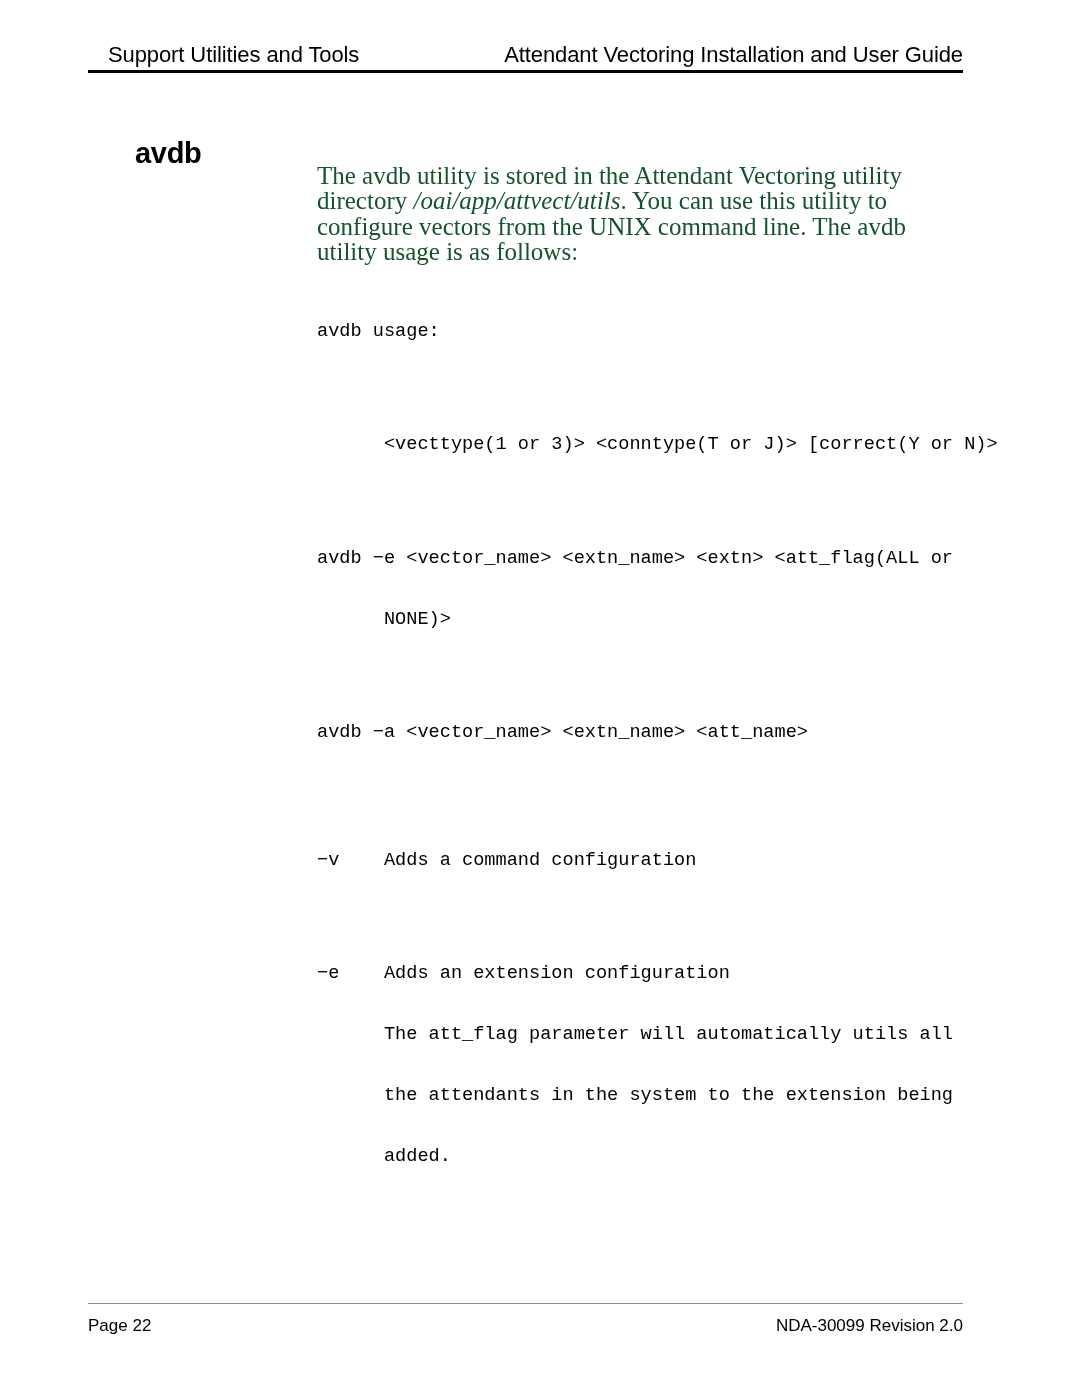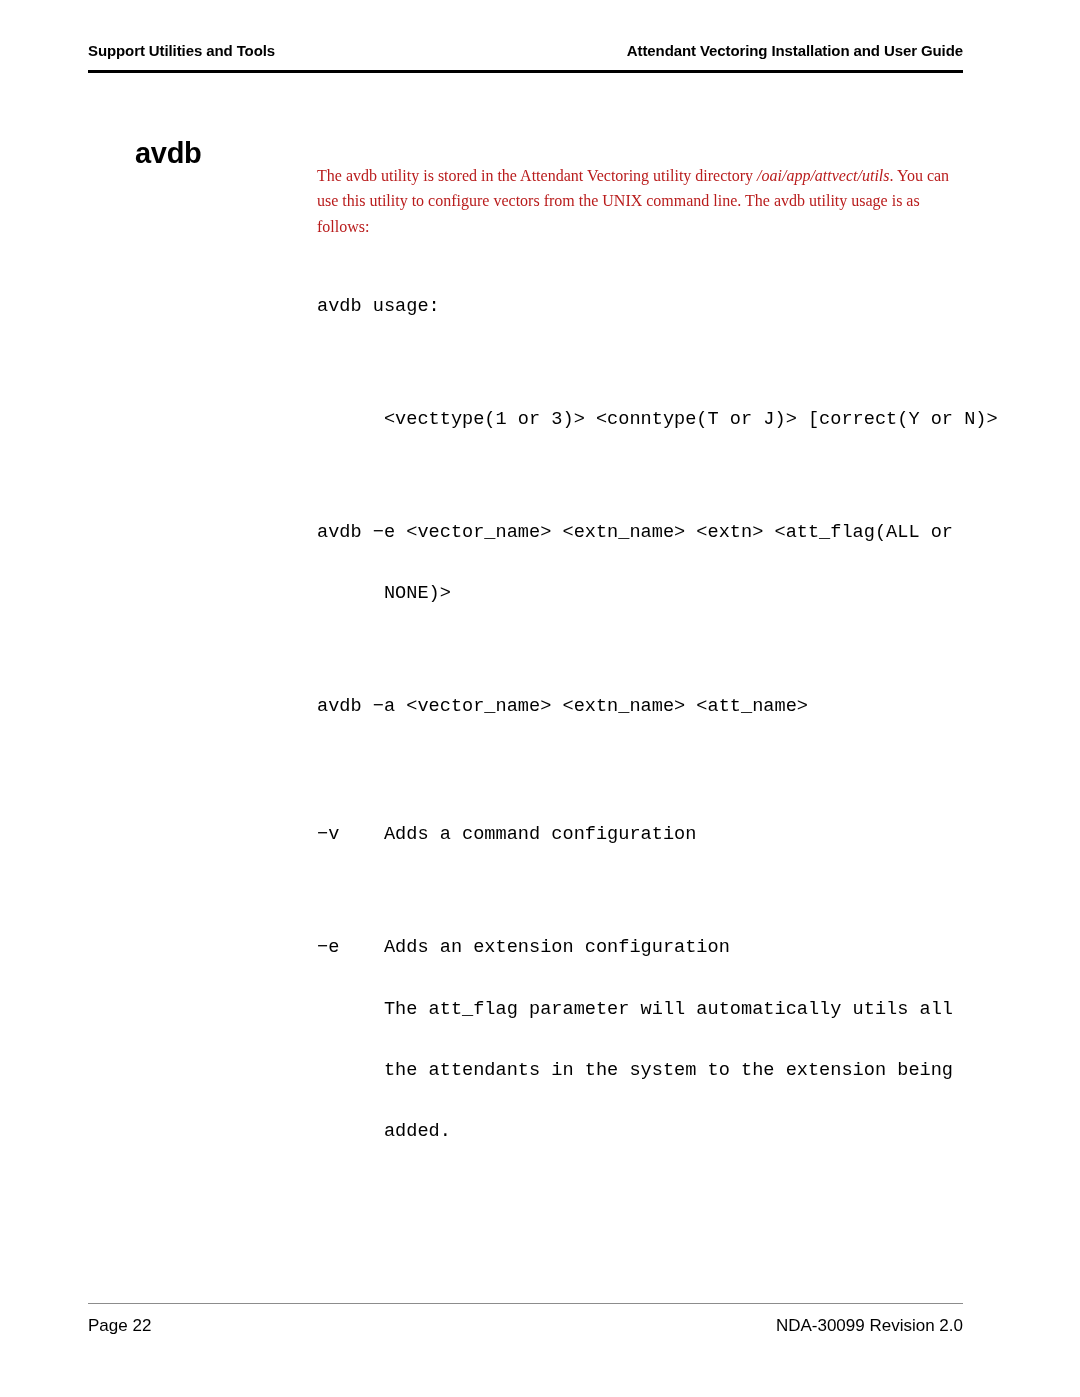--- a/index.html
+++ b/index.html
@@ -21,25 +21,26 @@
     position: absolute;
     left: 88px;
     top: 42px;
     width: 875px;
     display: flex;
     justify-content: space-between;
     align-items: baseline;
   }
   .hdr-text {
     font-family: "Liberation Sans", sans-serif;
-    font-weight: bold;
-    font-size: 15px;
+    font-weight: normal;
+    font-size: 22px;
     letter-spacing: -0.1px;
     color: #000;
     white-space: nowrap;
+    margin-left: 20px;
   }
   .header-rule {
     position: absolute;
     left: 88px;
     top: 70px;
     width: 875px;
     height: 3px;
     background: #000000;
   }
 
@@ -60,23 +61,23 @@
   
   .body-col {
     position: absolute;
     left: 317px;
     top: 163px;
     width: 660px;
   }
 
   .intro-para {
     font-family: "Liberation Serif", serif;
-    font-size: 16px;
+    font-size: 25px;
     line-height: 25.4px;
-    color: #b91c1c;
+    color: #14532d;
     margin: 0;
     text-align: left;
     width: 652px;
   }
   .intro-para .ital {
     font-style: italic;
   }
 
   
   .code-block {

